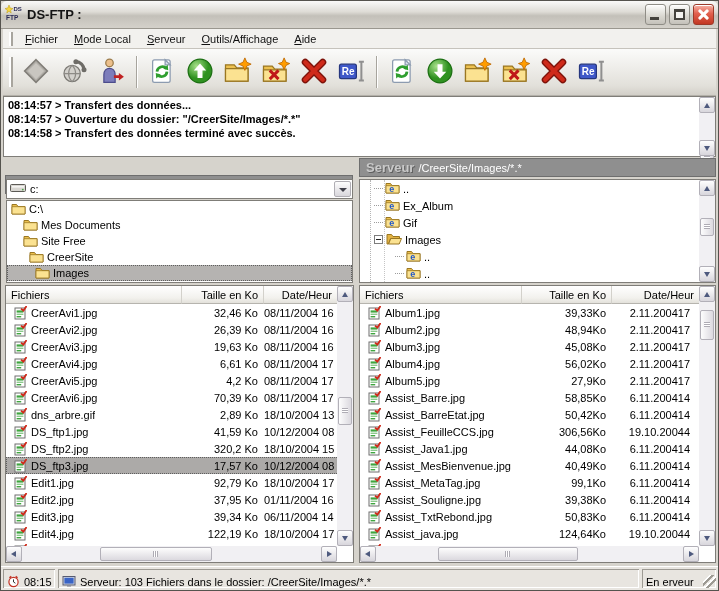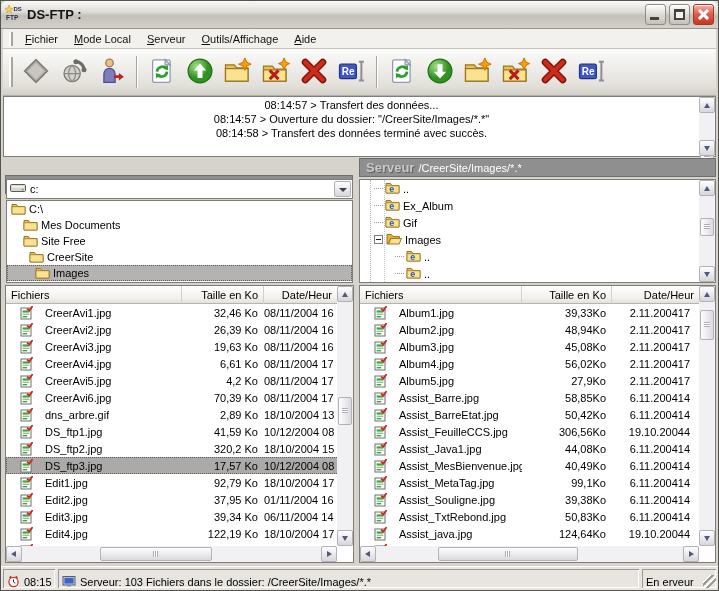--- a/index.html
+++ b/index.html
@@ -31,21 +31,21 @@
   .toolbar{position:absolute;left:2px;top:48px;right:2px;height:47px;
     background:linear-gradient(180deg,#fbfbfa,#e2e0da 80%,#d2cfc8);border-bottom:1px solid #b3b0a9;
     display:flex;align-items:center;padding-left:2px;}
   .tb-grip{width:4px;height:30px;margin:0 4px;border-left:2px solid #fff;border-right:2px solid #a8a59e;}
   .tb-group{display:flex;align-items:center;}
   .tb-sep{width:2px;height:32px;margin:0 5px;border-left:1px solid #a7a49d;border-right:1px solid #fff;}
   .tb-btn{width:36px;height:36px;margin:0 1px;border:none;background:transparent;padding:0;display:flex;align-items:center;justify-content:center;}
 
   
   .log{position:absolute;left:2px;top:95px;right:2px;height:61px;background:#fff;border:1px solid #7f7d78;padding:1px 20px 1px 4px;overflow:hidden;}
-  .log-line{font-size:11px;font-weight:normal;color:#000;line-height:14px;white-space:pre;text-align:center;}
+  .log-line{font-size:11px;font-weight:bold;color:#000;line-height:14px;white-space:pre;}
 
   
   .panel-head{position:absolute;height:19px;background:#8f8f8f;display:flex;align-items:center;border:1px solid #6e6e6e;}
   .ph-label{font-size:13px;font-weight:bold;color:#c9c9c9;text-shadow:1px 1px 0 #5f5f5f;margin:0 4px 0 6px;}
   .ph-path{font-size:11px;color:#fff;white-space:nowrap;overflow:hidden;}
 
   
   .combo{position:absolute;left:5px;top:178px;width:347px;height:20px;background:#fff;border:1px solid #7f7d78;display:flex;align-items:center;padding-left:3px;}
   .combo-label{font-size:11px;color:#000;margin-left:4px;flex:1;}
   .combo-btn{width:17px;height:16px;margin-right:1px;background:linear-gradient(180deg,#fdfdfd,#d9d7dc);border:1px solid #b0aeb4;border-radius:2px;position:relative;}
@@ -67,21 +67,21 @@
   .filelist{position:absolute;background:#fff;border:1px solid #7f7d78;overflow:hidden;}
   .fl-header{display:flex;height:18px;}
   .fl-header span{font-size:11px;color:#000;display:flex;align-items:center;padding:0 5px;
     background:linear-gradient(180deg,#ffffff,#f2f1ed 70%,#e3e1db);border-right:1px solid #d3d1cb;border-bottom:1px solid #b6b4ae;flex:none;}
   .fl-header .h-name{width:var(--c1);}
   .fl-header .h-size{width:var(--c2);justify-content:flex-end;}
   .fl-header .h-date{width:var(--c3);justify-content:flex-end;border-right:none;}
   .fl-rows{overflow:hidden;}
   .fl-row{display:flex;align-items:center;height:17px;}
   .fl-row span{font-size:11px;color:#000;white-space:nowrap;overflow:hidden;flex:none;}
-  .fl-row .c-name{width:var(--c1);display:flex;align-items:center;gap:12px;padding-left:14px;}
+  .fl-row .c-name{width:var(--c1);display:flex;align-items:center;gap:4px;padding-left:8px;}
   .fl-row .c-size{width:var(--c2);text-align:right;padding-right:6px;}
   .fl-row .c-date{width:var(--c3);text-align:right;padding-right:9px;}
   .fl-row.sel{background:#acaaa8;outline:1px dotted #5e5e5e;outline-offset:-1px;}
   .fl-row .fic svg{display:block;}
 
   
   .sb-v{position:absolute;width:16px;display:flex;flex-direction:column;background:#f1f0f3;}
   .sb-h{position:absolute;height:16px;display:flex;background:#f1f0f3;}
   .sb-btn{flex:none;width:16px;height:16px;background:linear-gradient(180deg,#fefefe,#d8d6dc);border:1px solid #b2b0b8;border-radius:2px;position:relative;}
   .sb-track{flex:1;position:relative;}

